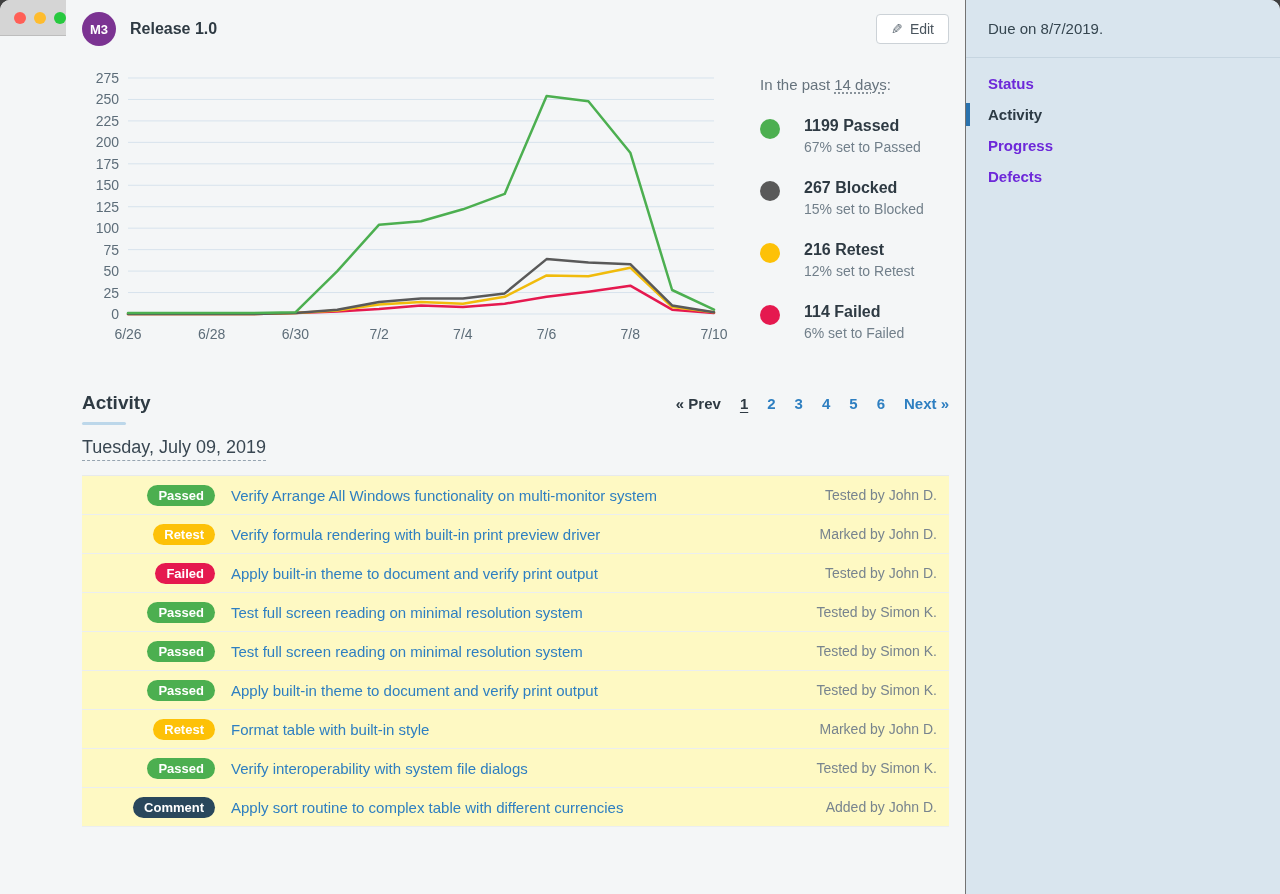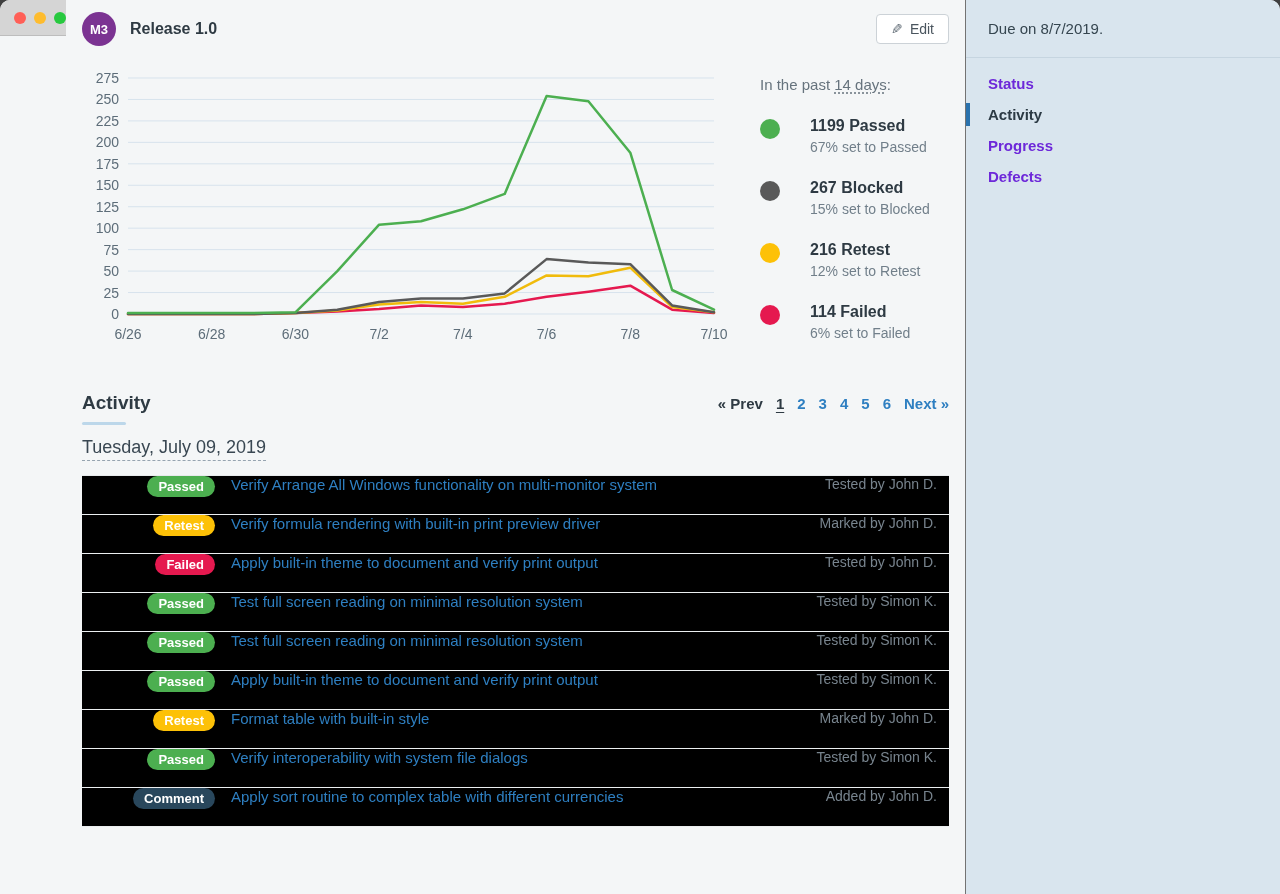--- a/index.html
+++ b/index.html
@@ -49,45 +49,45 @@
     font-family: inherit;
   }
   .edit-icon { font-size: 14px; color: #5a6670; transform: scaleX(-1); display: inline-block; }
   
   .chart-row { display: flex; padding: 10px 16px 0; }
   .chart { flex: 0 0 auto; }
   .tick { font-size: 14px; fill: #5d6d79; font-family: "Liberation Sans", sans-serif; }
   .legend { margin-left: 30px; padding-top: 8px; min-width: 0; }
   .legend-intro { font-size: 15px; color: #66737d; }
   .days-link { color: #66737d; text-decoration: underline dotted; text-underline-offset: 3px; }
-  .legend-item { display: flex; align-items: flex-start; gap: 30px; margin-top: 24px; }
+  .legend-item { display: flex; align-items: flex-start; gap: 24px; margin-top: 24px; }
   .dot { width: 20px; height: 20px; border-radius: 50%; flex: 0 0 auto; margin-top: 2px; }
   .legend-title { font-size: 16px; font-weight: bold; color: #2e3a43; }
   .legend-sub { font-size: 14px; color: #717f8a; margin-top: 4px; }
   
   .activity { padding: 0 16px; margin-top: 46px; }
   .act-head { display: flex; align-items: baseline; justify-content: space-between; }
   .act-title { font-size: 19px; font-weight: bold; color: #2e3a43; }
   .act-title::after {
     content: ""; display: block; width: 44px; height: 3px;
     background: #bcd7ea; border-radius: 2px; margin-top: 8px;
   }
-  .pagination { font-size: 15px; font-weight: bold; display: flex; gap: 13px; align-items: baseline; }
+  .pagination { font-size: 15px; font-weight: bold; display: flex; gap: 19px; align-items: baseline; }
   .pg-prev { color: #2e3a43; }
   .pg-current { color: #2e3a43; text-decoration: underline; text-underline-offset: 3px; }
   .pg-link { color: #2e7fc1; text-decoration: none; }
   .date-head {
     display: inline-block; margin-top: 12px;
     font-size: 18px; color: #394752;
     border-bottom: 1px dashed #96a4b0; padding-bottom: 2px;
   }
   .table { margin-top: 14px; border-top: 1px solid #e7eaec; }
   .row {
-    display: flex; align-items: flex-start; height: 39px;
-    background: #000000; border-bottom: 1px solid #ebeef0;
+    display: flex; align-items: center; height: 39px;
+    background: #fef9c3; border-bottom: 1px solid #ebeef0;
   }
   .pill-col { width: 133px; flex: 0 0 133px; display: flex; justify-content: flex-end; }
   .pill {
     color: #fff; font-size: 13px; font-weight: bold;
     padding: 3px 11px; border-radius: 12px; white-space: nowrap;
   }
   .row-link {
     margin-left: 16px; flex: 1; min-width: 0;
     color: #2e7fc1; font-size: 15px; text-decoration: none;
     white-space: nowrap; overflow: hidden; text-overflow: ellipsis;

